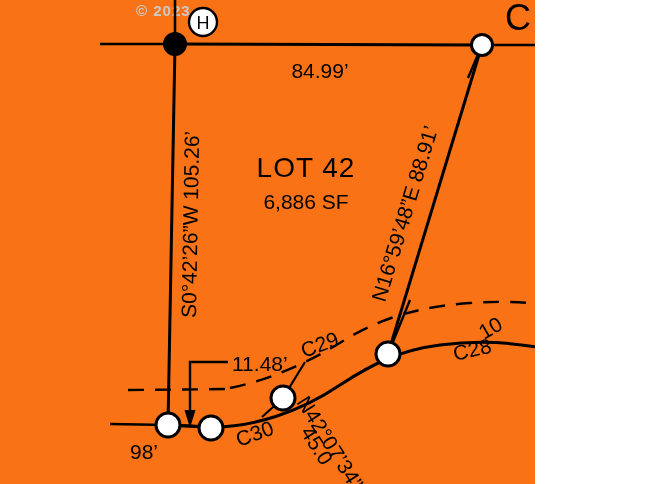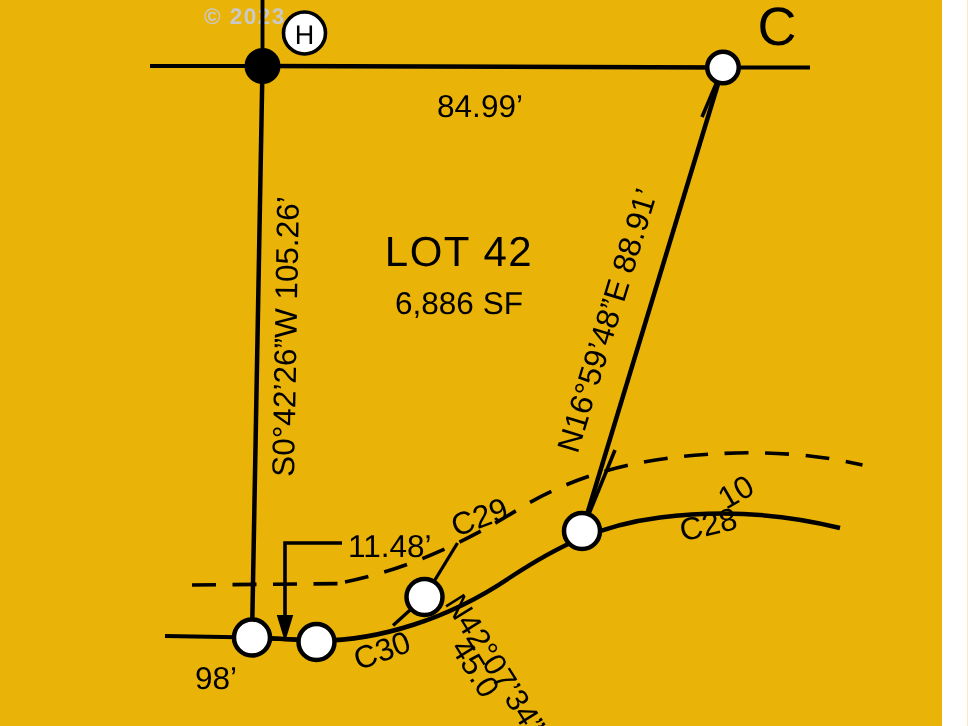--- a/index.html
+++ b/index.html
@@ -5,23 +5,23 @@
   html, body {
     margin: 0;
     padding: 0;
     background: #ffffff;
   }
   body {
     font-family: "Liberation Sans", sans-serif;
   }
   #plat-root {
     position: relative;
-    width: 628px;
+    width: 535px;
     height: 484px;
-    background: #eab308;
+    background: #f97316;
     overflow: hidden;
   }
   #plat-svg {
     position: absolute;
     left: 0;
     top: 0;
     width: 645px;
     height: 484px;
     display: block;
   }

